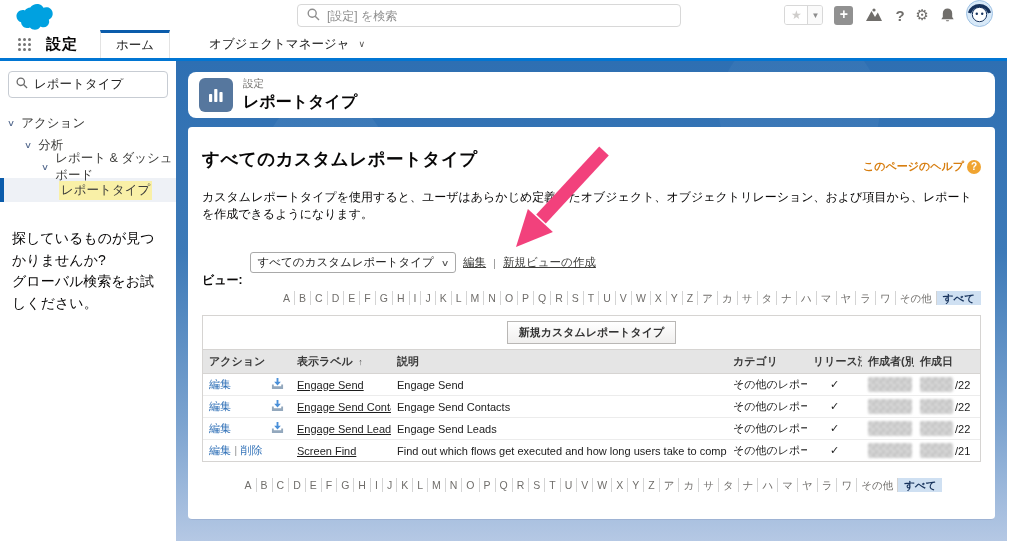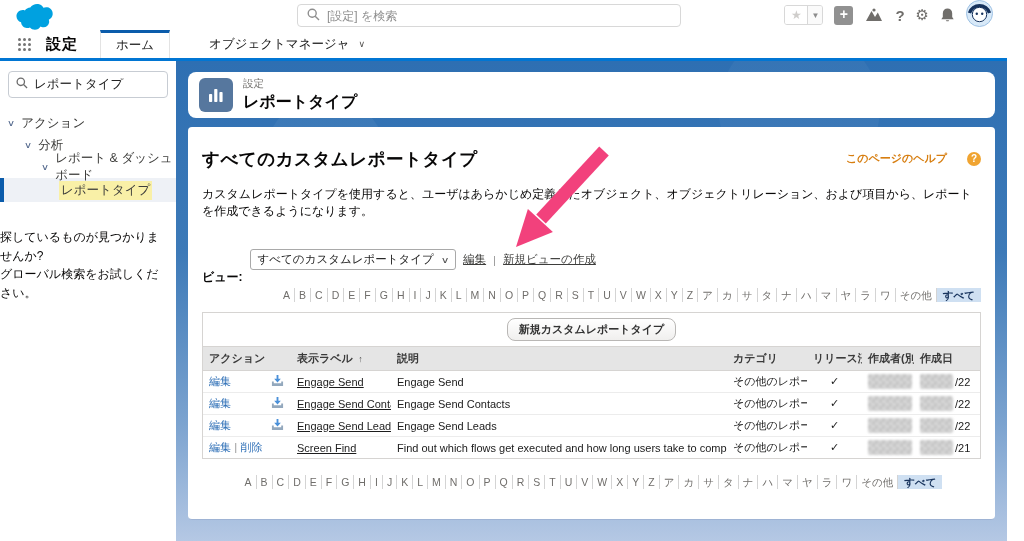--- a/index.html
+++ b/index.html
@@ -38,21 +38,21 @@
   .brandline { position:absolute; top:58px; left:0; width:1007px; height:3px; background:#0176d3; z-index:5; }
   
   .sidebar { position:absolute; top:61px; left:0; width:176px; height:480px; background:#fff; z-index:4; }
   .side-search { margin:10px 8px 0 8px; height:27px; border:1px solid #c7ccd3; border-radius:4px; display:flex; align-items:center; padding:0 7px; gap:6px; }
   .side-search input { border:none; outline:none; width:100%; font-size:12.5px; color:#222; font-family:inherit; }
   .tree { margin-top:14px; }
   .tree-item { display:flex; align-items:center; gap:7px; height:22px; font-size:12.5px; color:#3e3e3c; }
   .tree-item .tchev { font-size:8.5px; color:#54698d; transform:scaleX(1.3); }
   .tree-item.sel { background:#eef1f6; border-left:4px solid #0b5cab; height:24px; }
   .hl { background:#f9f0a7; padding:1px 2px; color:#3e3e3c; }
-  .side-note { margin:26px 8px 0 0; font-size:12px; color:#080707; line-height:1.55; }
+  .side-note { margin:26px 8px 0 12px; font-size:14px; color:#080707; line-height:1.55; }
   
   .main {
     position:absolute; top:61px; left:176px; width:831px; height:480px;
     background:
       radial-gradient(circle at 18% 20%, rgba(255,255,255,0.05) 0 60px, transparent 61px),
       radial-gradient(circle at 75% 10%, rgba(255,255,255,0.04) 0 80px, transparent 81px),
       linear-gradient(180deg,#2e6fb2 0%, #3d7ab8 40%, #7da4d0 76%, #b5c8e4 100%);
   }
   .header-card {
     position:absolute; left:12px; right:12px; top:11px; height:46px;
@@ -60,39 +60,39 @@
   }
   .hc-icon { width:34px; height:34px; border-radius:6px; background:#56779e; display:flex; align-items:center; justify-content:center; }
   .hc-eyebrow { font-size:10.5px; color:#706e6b; margin-bottom:1px; }
   .hc-title { font-size:16px; font-weight:bold; color:#080707; }
   .content-card {
     position:absolute; left:12px; right:12px; top:66px; bottom:21px;
     background:#fff; border-radius:4px; padding:20px 14px; border-bottom:1px solid #9eb3d4;
   }
   .cc-top { display:flex; justify-content:space-between; align-items:flex-start; }
   .cc-title { font-size:17.5px; font-weight:bold; color:#080707; letter-spacing:0.5px; }
-  .help-link { display:flex; align-items:center; gap:20px; font-size:11px; color:#d77e10; font-weight:bold; margin-top:4px;text-align:right; }
+  .help-link { display:flex; align-items:center; gap:3px; font-size:11px; color:#d77e10; font-weight:bold; margin-top:12px;text-align:right; }
   .help-badge { width:14px; height:14px; border-radius:50%; background:#f0a431; color:#fff; font-size:10px; font-weight:bold; display:flex; align-items:center; justify-content:center; }
   .cc-desc { margin-top:15px; font-size:12px; color:#080707; }
   .view-row { margin-top:13px; display:flex; align-items:center; gap:7px; font-size:12px; color:#080707; }
   .view-label { font-weight:bold;margin-top:36px; }
   .view-select { border:1px solid #a9a9a9; border-radius:3px; padding:2px 7px; font-size:11.5px; display:flex; align-items:center; gap:8px; color:#222; background:#fff; }
   .view-select .chev { font-size:8.5px; color:#555; transform:scaleX(1.4); }
   .vlink { color:#3e3e3c; text-decoration:underline; font-size:11.5px; }
   .vsep { color:#999; font-size:11.5px; }
   .index-row { font-size:10.5px; color:#706e6b; white-space:nowrap; }
   .index-top { margin-top:3px; text-align:right; }
   .index-bottom { margin-top:17px; text-align:center; }
   .letter { padding:1px 4px; border-right:1px solid #d4d4d4; color:#706e6b; }
   .letter.all { font-weight:bold; color:#16325c; background:#cfe0f2; border-right:none; padding:1px 6px; }
   .table-wrap { margin-top:9px; border:1px solid #d6d4d2; }
   .btn-row { text-align:center; padding:5px 0 5px 0; }
   .new-btn {
     font-family:inherit; font-size:11px; font-weight:bold; color:#333;
-    background:linear-gradient(#ffffff,#f0efee); border:1px solid #b9b7b5; border-radius:8px;
+    background:linear-gradient(#ffffff,#f0efee); border:1px solid #b9b7b5; border-radius:0;
     padding:3px 11px; cursor:pointer;
   }
   table { width:100%; border-collapse:collapse; font-size:11px; table-layout:fixed; }
   thead th { background:#e5e5e5; border-top:1px solid #d6d4d2; border-bottom:1px solid #d6d4d2;
     padding:4px 6px; text-align:left; font-weight:bold; color:#3a3a3a; white-space:nowrap; overflow:hidden; }
   tbody td { padding:3px 6px; border-bottom:1px solid #ececec; color:#202020; white-space:nowrap; overflow:hidden; height:19px; vertical-align:middle; }
   tbody tr:last-child td { border-bottom:none; }
   .link-blue { color:#3272b8; }
   .lbl-link { color:#1d1d1d; text-decoration:underline; }
   .chk { text-align:center; color:#1a1a1a; font-weight:bold; }

